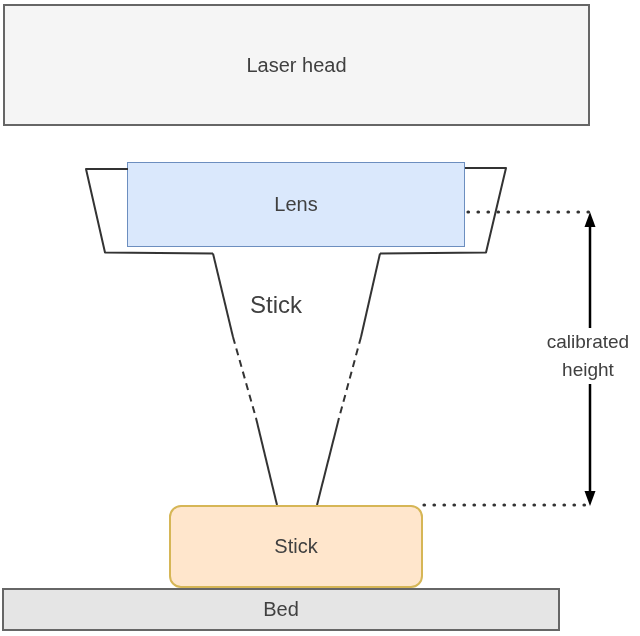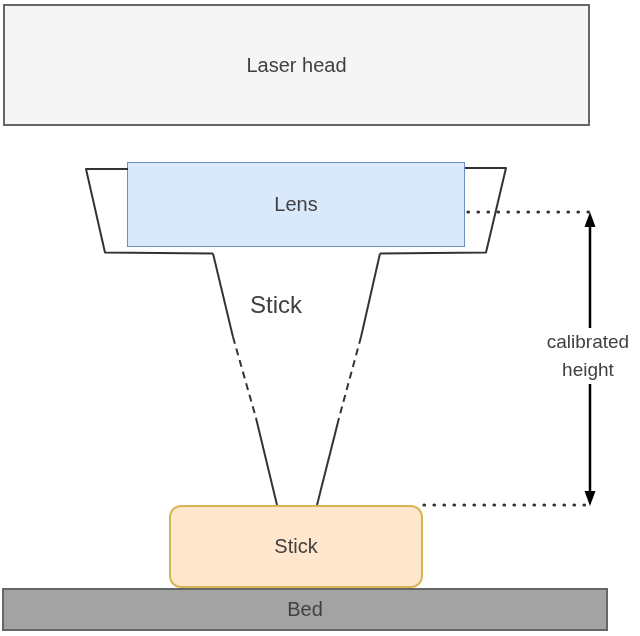--- a/index.html
+++ b/index.html
@@ -40,22 +40,22 @@
   .object-node {
     left: 169px; top: 505px;
     width: 254px; height: 83px;
     background: #ffe6cc;
     border: 2px solid #d6b656;
     border-radius: 12px;
     z-index: 3;
   }
   .bed {
     left: 2px; top: 588px;
-    width: 606px; height: 43px;
-    background: #a3a3a3;
+    width: 558px; height: 43px;
+    background: #e5e5e5;
     border: 2px solid #666666;
     z-index: 1;
   }
   .stick-label {
     position: absolute;
     left: 250px; top: 291px;
     width: 92px;
     font-size: 24px;
     color: #404040;
     z-index: 2;

